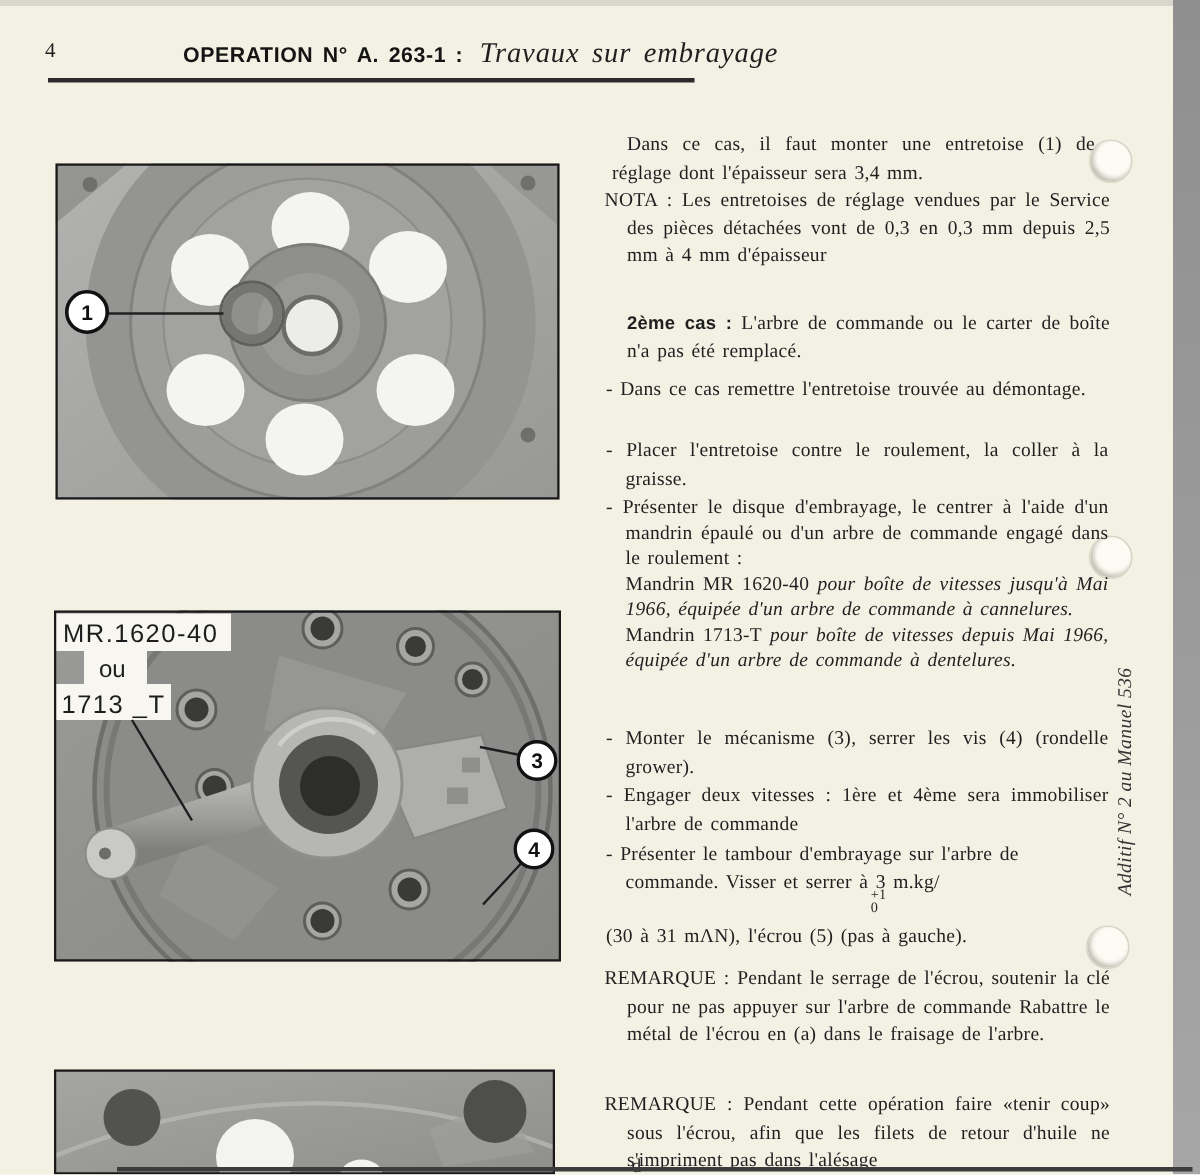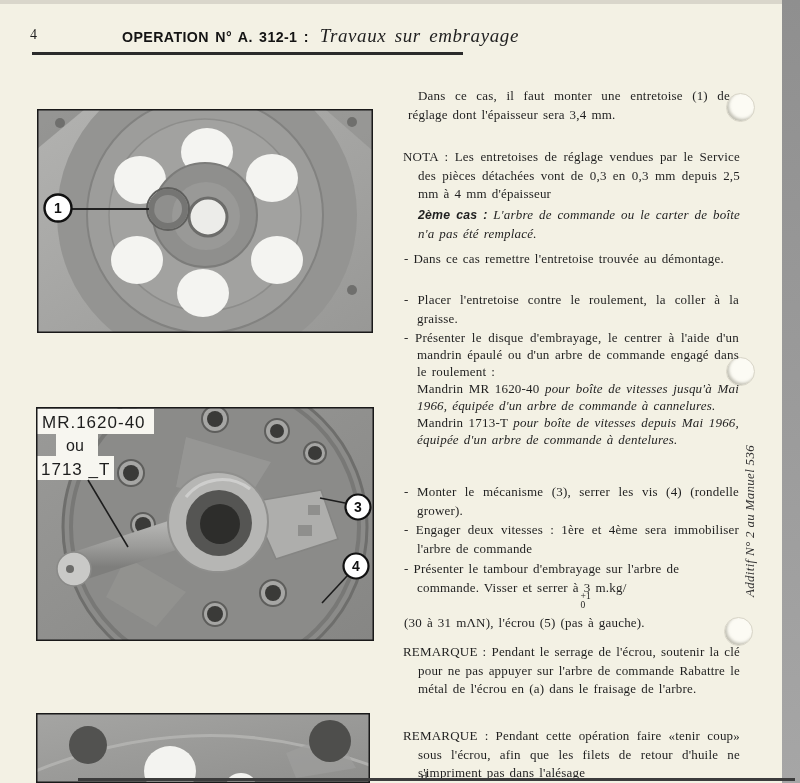--- a/index.html
+++ b/index.html
@@ -47,21 +47,21 @@
 <div id="page">
   <div class="topstrip"></div>
   <div class="edgeband"></div>
 
   <div class="hole" style="left:726px;top:93px;"></div>
   <div class="hole" style="left:726px;top:357px;"></div>
   <div class="hole" style="left:724px;top:617px;"></div>
 
   <div class="pagenum">4</div>
   <div class="header">
-    <span class="op">OPERATION N° A. 312-1 :</span>
+    <span class="op">OPERATION N° A. 263-1 :</span>
     <span class="subj">Travaux sur embrayage</span>
   </div>
   <div class="hrule"></div>
 
   <div class="photo" style="left:37px;top:109px;">
     <svg width="336" height="224" viewBox="0 0 336 224">
       <defs>
         <linearGradient id="pg1" x1="0" y1="0" x2="1" y2="1">
           <stop offset="0" stop-color="#b2b2b0"></stop>
             <stop offset="1" stop-color="#989896"></stop>
@@ -197,26 +197,26 @@
       <rect x="0" y="0" width="334" height="70" fill="none" stroke="#191919" stroke-width="3"></rect>
     </svg>
   </div>
 
   <div class="col">
 
     <p class="p1" style="top:87px;">
       <span>Dans ce cas, il faut monter une entretoise (1) de réglage dont l'épaisseur sera 3,4 mm.</span>
     </p>
 
-    <p class="hang" style="top:148px;">
+    <p class="hang" style="top:124px;">
       <span>NOTA :</span>
       <span>Les entretoises de réglage vendues par le Service des pièces détachées vont de 0,3 en 0,3 mm depuis 2,5 mm à 4 mm d'épaisseur</span>
     </p>
 
-    <p style="top:206px;padding-left:16px;font-style:italic;">
+    <p style="top:206px;padding-left:16px;">
       <span class="case-label">2ème cas :</span>
       <span>L'arbre de commande ou le carter de boîte n'a pas été remplacé.</span>
     </p>
 
     <p class="bullet" style="top:250px;">
       <span>-</span>
       <span>Dans ce cas remettre l'entretoise trouvée au démontage.</span>
     </p>
 
     <p class="bullet" style="top:291px;">

